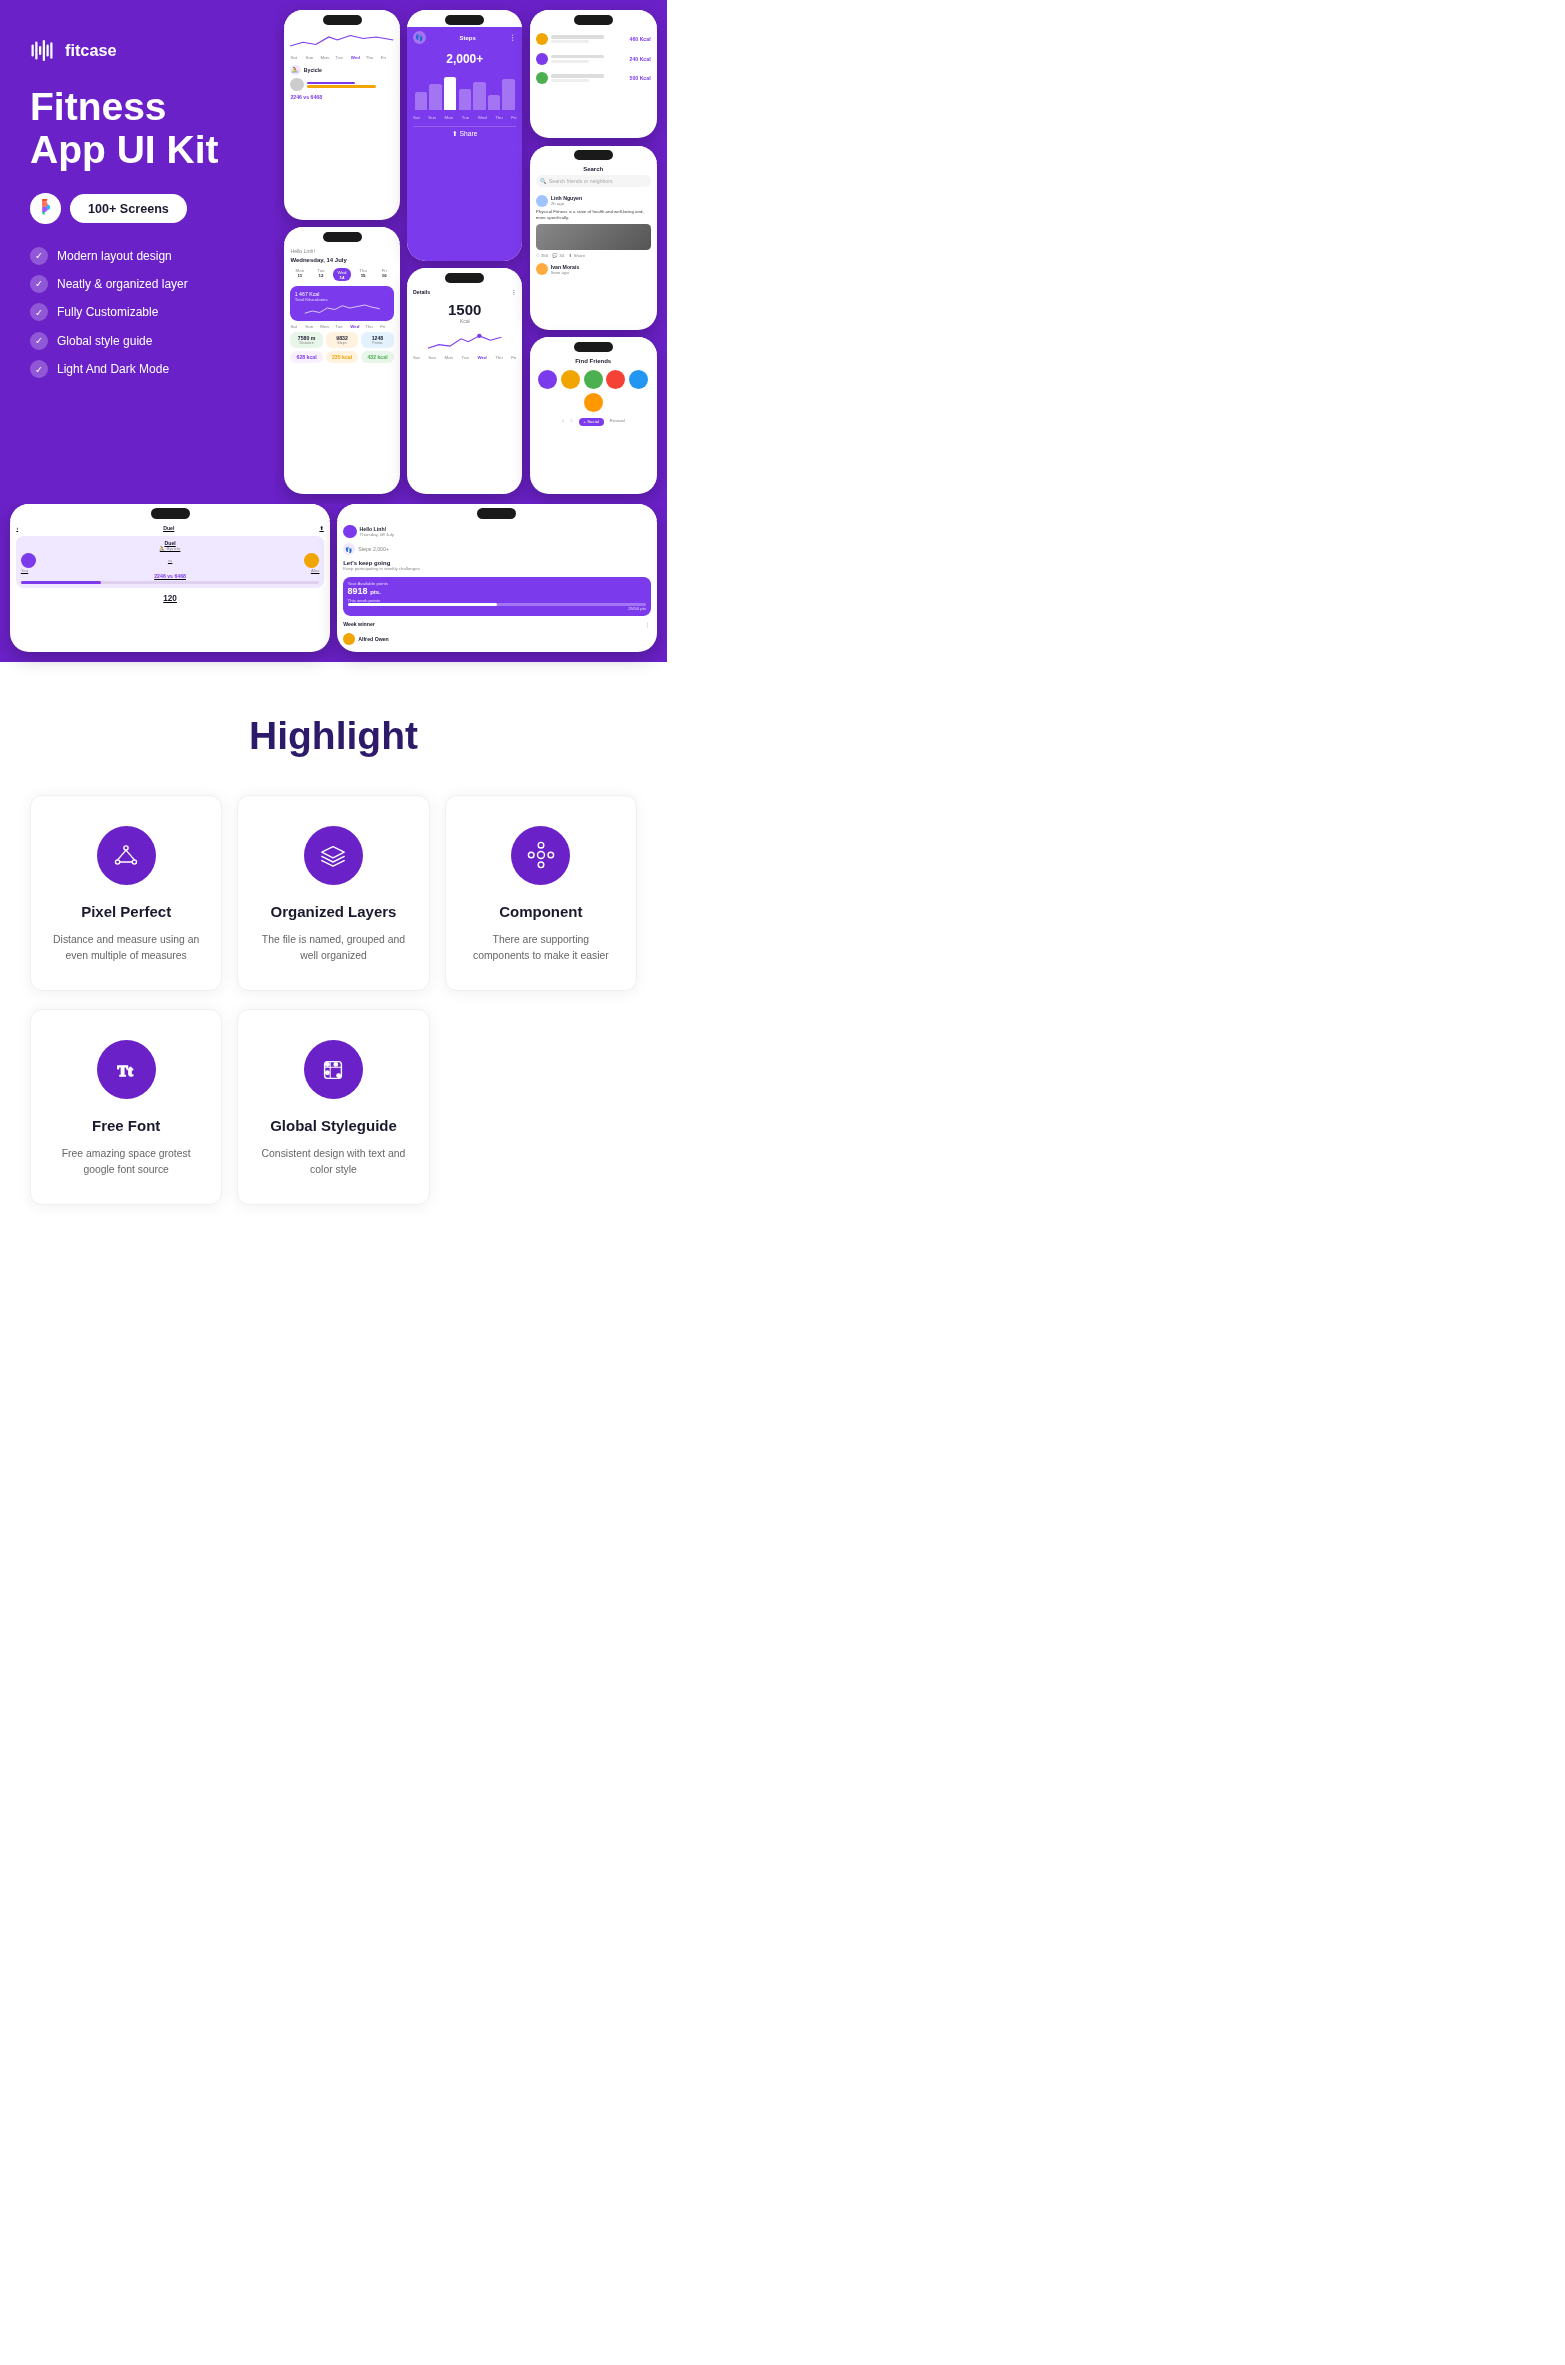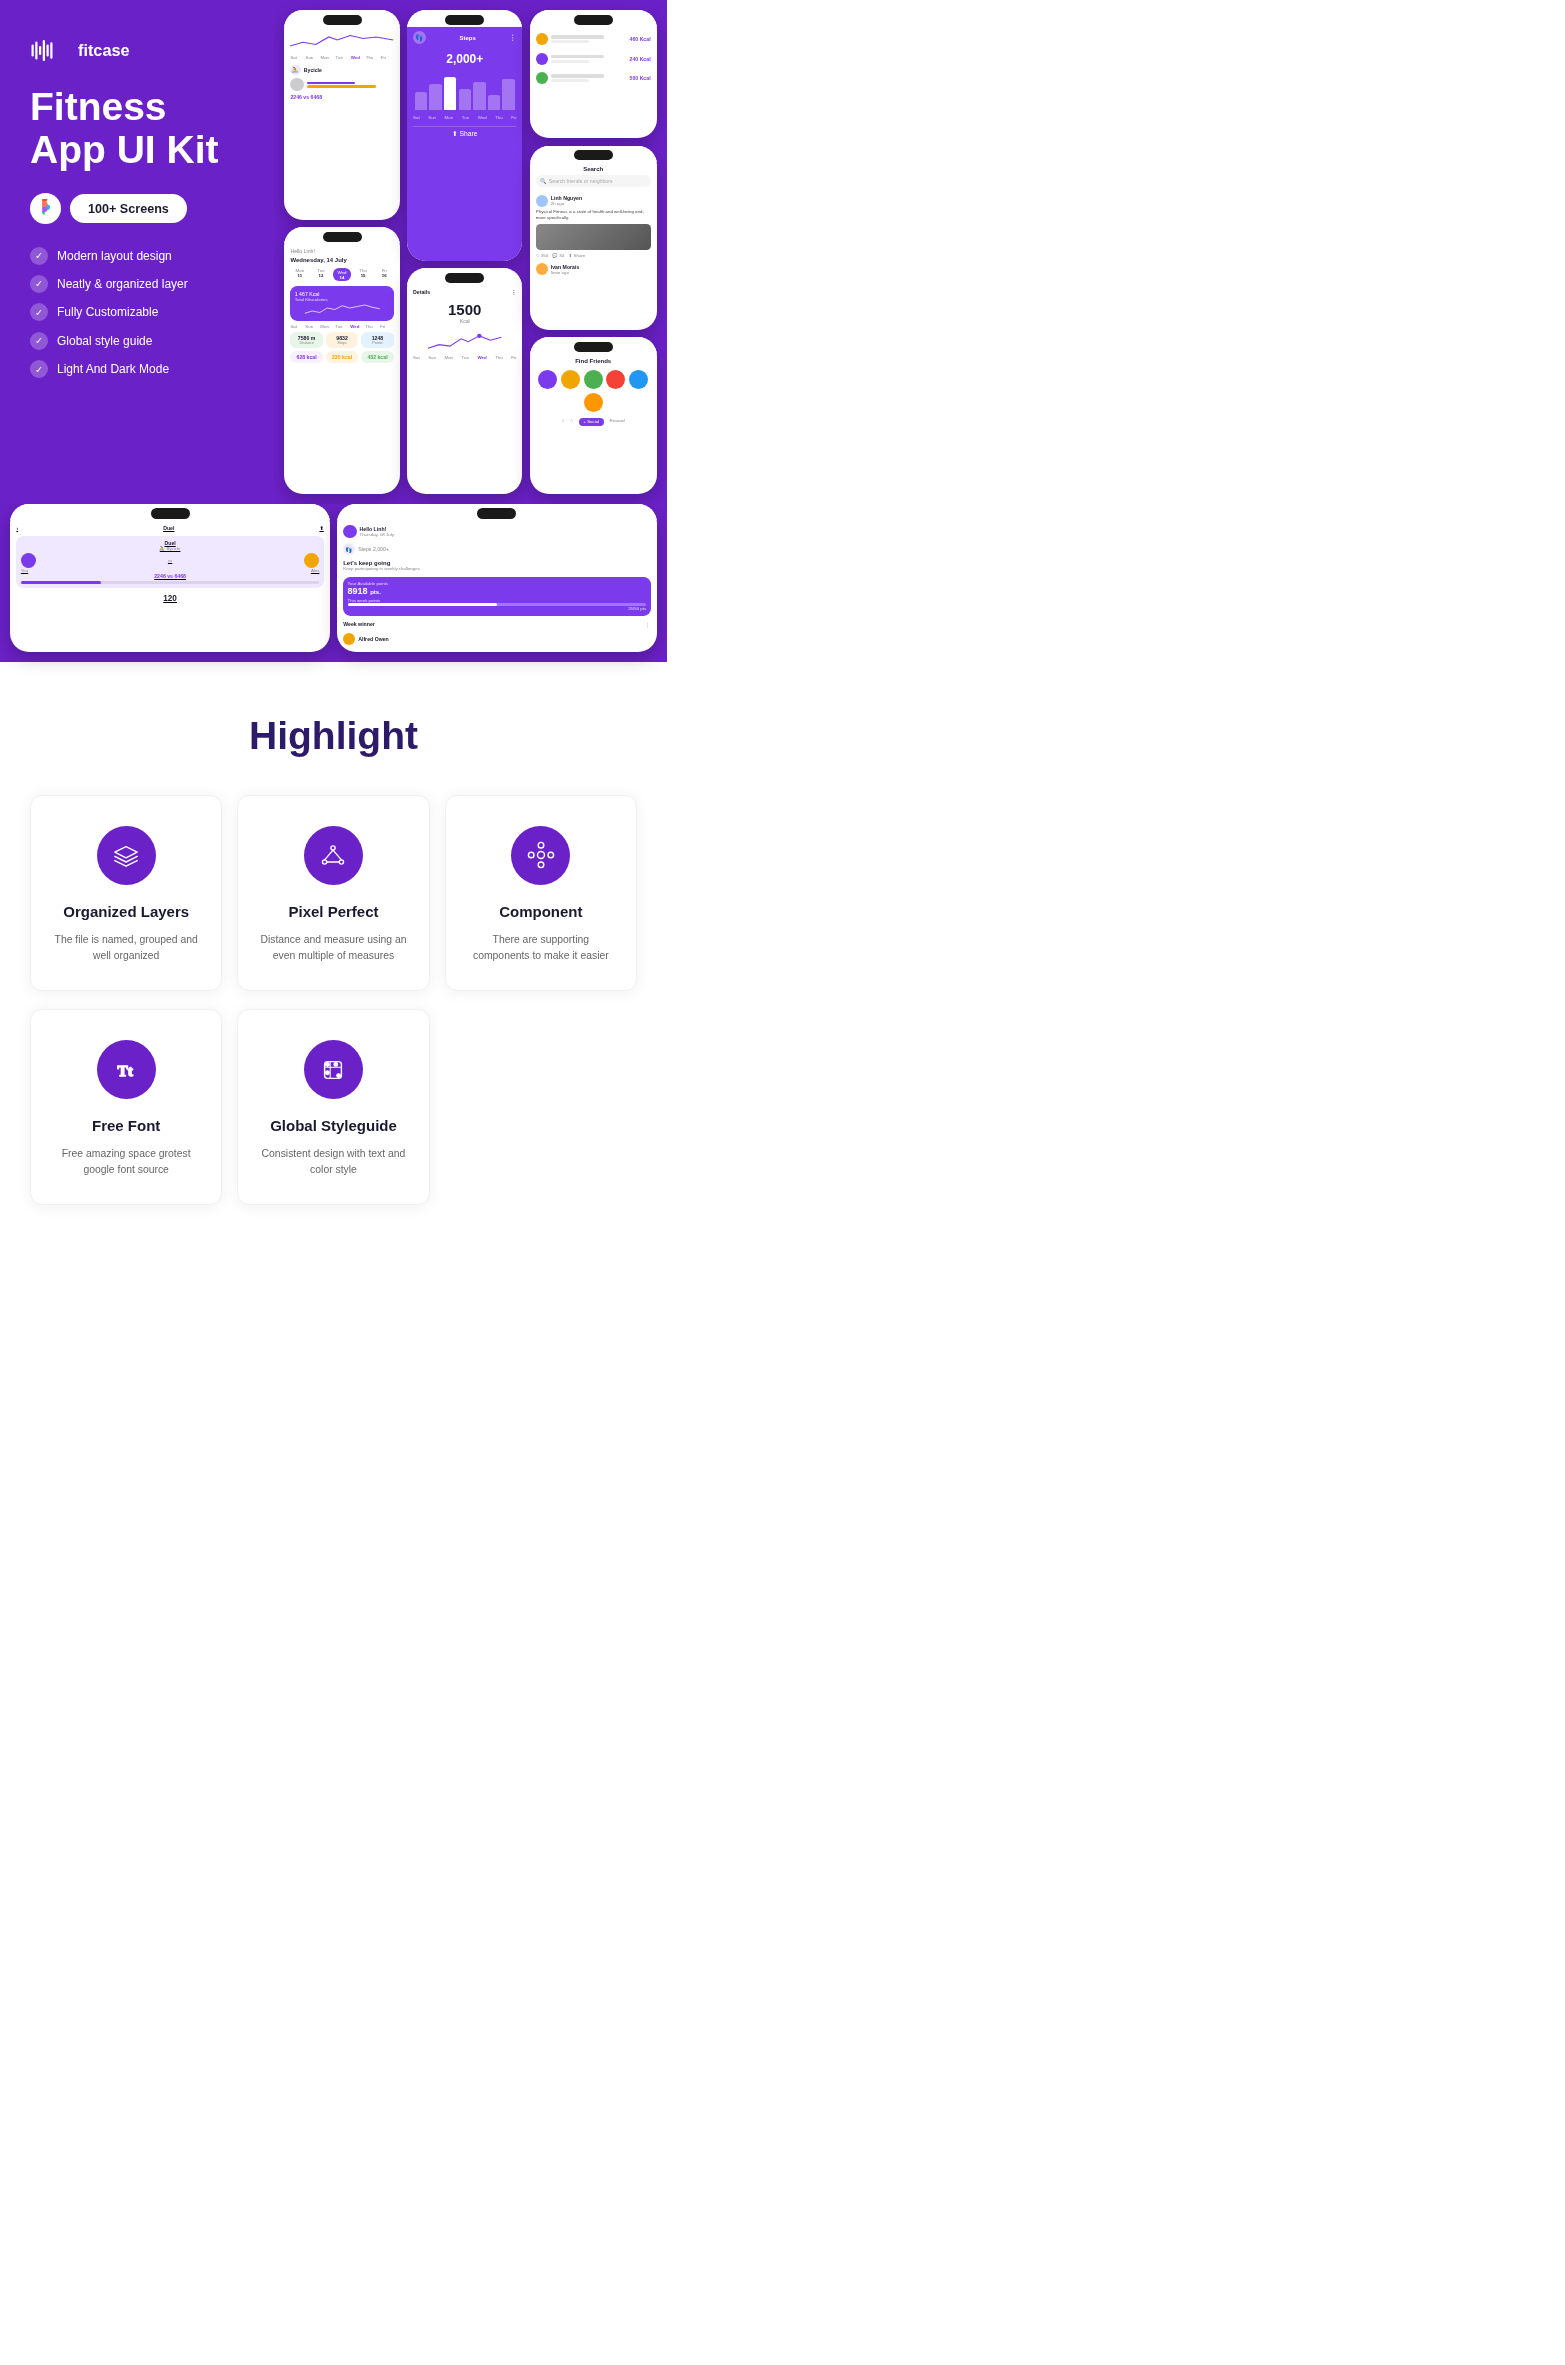--- a/index.html
+++ b/index.html
@@ -18,21 +18,21 @@
       padding: 37px 30px;
       color: white;
       flex-shrink: 0;
       display: flex;
       flex-direction: column;
       gap: 15px;
     }
     .logo-row {
       display: flex;
       align-items: center;
-      gap: 21px;
+      gap: 8px;
       margin-bottom: 7.4px;
     }
     .logo-text {
       font-size: 16.3px;
       font-weight: 600;
       color: white;
     }
     .hero-title {
       font-size: 39px;
       font-weight: 800;
@@ -666,42 +666,42 @@
 </section>
 
 <section class="highlight-section">
   <h2 class="section-title">Highlight</h2>
 
   <div class="cards-grid">
 
     <div class="highlight-card">
       <div class="card-icon-circle">
         <svg class="icon-svg" viewBox="0 0 40 40">
-          <polygon points="20,8 36,16 20,24 4,16" stroke="white" stroke-width="2" fill="none"></polygon>
-          <polyline points="4,22 20,30 36,22" stroke="white" stroke-width="2" fill="none"></polyline>
-          <polyline points="4,28 20,36 36,28" stroke="white" stroke-width="2" fill="none"></polyline>
-        </svg>
-      </div>
-      <div class="card-title">Organized Layers</div>
-      <div class="card-desc">The file is named, grouped and well organized</div>
-    </div>
-
-    <div class="highlight-card">
-      <div class="card-icon-circle">
-        <svg class="icon-svg" viewBox="0 0 40 40">
           <circle cx="20" cy="10" r="3" stroke="white" stroke-width="2" fill="none"></circle>
           <circle cx="8" cy="30" r="3" stroke="white" stroke-width="2" fill="none"></circle>
           <circle cx="32" cy="30" r="3" stroke="white" stroke-width="2" fill="none"></circle>
           <line x1="20" y1="13" x2="8" y2="27" stroke="white" stroke-width="2"></line>
           <line x1="20" y1="13" x2="32" y2="27" stroke="white" stroke-width="2"></line>
           <line x1="11" y1="30" x2="29" y2="30" stroke="white" stroke-width="2"></line>
         </svg>
       </div>
       <div class="card-title">Pixel Perfect</div>
       <div class="card-desc">Distance and measure using an even multiple of measures</div>
+    </div>
+
+    <div class="highlight-card">
+      <div class="card-icon-circle">
+        <svg class="icon-svg" viewBox="0 0 40 40">
+          <polygon points="20,8 36,16 20,24 4,16" stroke="white" stroke-width="2" fill="none"></polygon>
+          <polyline points="4,22 20,30 36,22" stroke="white" stroke-width="2" fill="none"></polyline>
+          <polyline points="4,28 20,36 36,28" stroke="white" stroke-width="2" fill="none"></polyline>
+        </svg>
+      </div>
+      <div class="card-title">Organized Layers</div>
+      <div class="card-desc">The file is named, grouped and well organized</div>
     </div>
 
     <div class="highlight-card">
       <div class="card-icon-circle">
         <svg class="icon-svg" viewBox="0 0 40 40">
           <circle cx="20" cy="20" r="5" stroke="white" stroke-width="2" fill="none"></circle>
           <circle cx="20" cy="6" r="4" stroke="white" stroke-width="2" fill="none"></circle>
           <circle cx="20" cy="34" r="4" stroke="white" stroke-width="2" fill="none"></circle>
           <circle cx="6" cy="20" r="4" stroke="white" stroke-width="2" fill="none"></circle>
           <circle cx="34" cy="20" r="4" stroke="white" stroke-width="2" fill="none"></circle>

